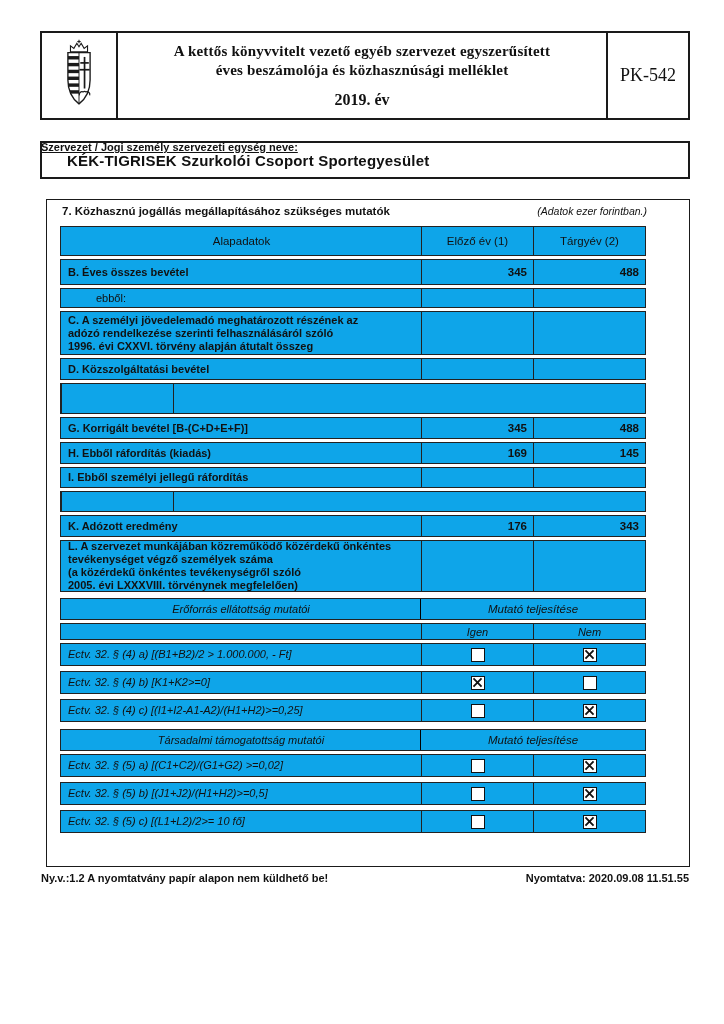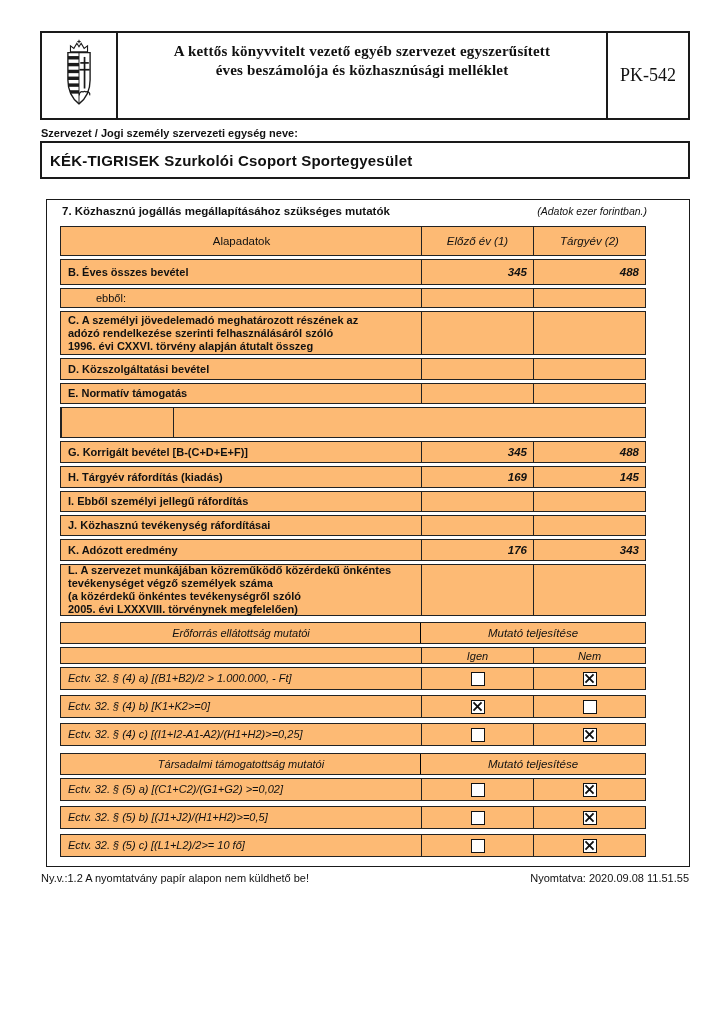--- a/index.html
+++ b/index.html
@@ -14,59 +14,59 @@
     position:absolute; left:40px; top:31px; width:650px; height:89px;
     border:2px solid #1a1a1a; display:flex; background:#fff;
   }
   .logo-cell { width:76px; border-right:2px solid #1a1a1a; display:flex; align-items:center; justify-content:center; }
   .title-cell { flex:1; border-right:2px solid #1a1a1a; text-align:center; padding-top:9px; }
   .title-line { font-family:"Liberation Serif", serif; font-weight:bold; font-size:15px; line-height:19px; letter-spacing:0.2px; }
   .title-year { font-family:"Liberation Serif", serif; font-weight:bold; font-size:16px; margin-top:11px; }
   .pk-cell { width:80px; display:flex; align-items:center; justify-content:center;
              font-family:"Liberation Serif", serif; font-size:18px; }
   
-  .org-label { position:absolute; left:41px; top:127px; font-size:11px; font-weight:bold; }
+  .org-label { position:absolute; left:41px; top:141px; font-size:11px; font-weight:bold;text-decoration:underline; }
   .org-box {
     position:absolute; left:40px; top:141px; width:650px; height:38px;
-    border:2px solid #1a1a1a; display:flex; align-items:center; padding-left:8px;
+    border:2px solid #1a1a1a; display:flex; align-items:center; padding-left:25px;
     font-size:15px; font-weight:bold; letter-spacing:0.2px;
   }
   
   .outer-box {
     position:absolute; left:46px; top:199px; width:644px; height:668px;
     border:1.5px solid #1a1a1a; padding:5px 12px 0 13px;
   }
   .section-head { display:flex; justify-content:space-between; align-items:baseline; margin:0 2px 9px 2px; }
   .section-title { font-size:11.5px; font-weight:bold; }
   .units-note { font-style:italic; font-size:10.5px; margin-right:28px; }
   
   .tbl { width:586px; }
-  .trow { display:flex; border:1px solid #222; margin-bottom:3px; background:#fdba74; }
+  .trow { display:flex; border:1px solid #222; margin-bottom:3px; background:#0ea5e9; }
   .lcell { flex:1; display:flex; align-items:center; padding:2px 6px 2px 7px; }
   .lbl { font-size:11px; font-weight:bold; line-height:13px; white-space:pre-line; }
   .lbl.plain { font-weight:normal; }
   .lbl.indent { padding-left:28px; }
   .lbl.ital, .ital { font-style:italic; font-weight:normal; font-size:11px; }
   .vcell { width:112px; border-left:1px solid #222; display:flex; align-items:center;
-           justify-content:flex-end; padding:0 6px; font-size:11.5px; font-weight:bold;font-style:italic; }
+           justify-content:flex-end; padding:0 6px; font-size:11.5px; font-weight:bold; }
   .ccell { width:112px; border-left:1px solid #222; display:flex; align-items:center; justify-content:center; font-size:11px; }
   .rcell { width:225px; border-left:1px solid #000000; display:flex; align-items:center; justify-content:center; font-size:11.5px; }
   .center { justify-content:center; text-align:center; }
   .hdr { font-size:11.5px; font-weight:normal; }
   .r30{height:30px}.r26{height:26px}.r20{height:20px}.r44{height:44px}.r22{height:22px}
   .r21{height:21px}.r31{height:31px}.r52{height:52px}.r17{height:17px}.r23{height:23px}
   .mb5{margin-bottom:5px}.mb6{margin-bottom:6px}.mb7{margin-bottom:7px}
   
   .cb { width:14px; height:14px; border:1.5px solid #111; display:inline-flex;
         align-items:center; justify-content:center; background:#fff; }
   .cb svg { display:none; width:11px; height:11px; }
   .cb.checked svg { display:block; }
   
   .footer { position:absolute; left:41px; top:872px; width:648px; display:flex;
-            justify-content:space-between; font-size:11px; font-weight:normal; }
+            justify-content:space-between; font-size:11px; font-weight:bold; }
 </style>
 </head>
 <body>
 
 <div class="page">
 
   <div class="header-box">
     <div class="logo-cell">
       <span>
         <svg viewBox="0 0 60 82" width="52" height="70" aria-hidden="true">
@@ -95,20 +95,21 @@
           <line x1="36.5" y1="21" x2="36.5" y2="58" stroke="#1a1a1a" stroke-width="2"></line>
           <line x1="31.5" y1="28" x2="41.5" y2="28" stroke="#1a1a1a" stroke-width="2"></line>
           <line x1="30.5" y1="36" x2="42.5" y2="36" stroke="#1a1a1a" stroke-width="2"></line>
           <path d="M30.5 66 a3.2 3.2 0 0 1 4.2 -4 a3.4 3.4 0 0 1 3.6 0 a3.2 3.2 0 0 1 4.2 4" fill="none" stroke="#1a1a1a" stroke-width="1.4"></path>
         </svg>
       </span>
     </div>
     <div class="title-cell">
       <div class="title-line">A kettős könyvvitelt vezető egyéb szervezet egyszerűsített</div>
       <div class="title-line">éves beszámolója és közhasznúsági melléklet</div>
+      <div class="title-year">2019. év</div>
     </div>
     <div class="pk-cell">PK-542</div>
   </div>
 
   <div class="org-label">Szervezet / Jogi személy szervezeti egység neve:</div>
   <div class="org-box">
     <span>KÉK-TIGRISEK Szurkolói Csoport Sportegyesület</span>
   </div>
 
   <div class="outer-box">
@@ -152,61 +153,51 @@
       </div>
 
       <div class="trow r22">
         <div class="lcell">
             <span class="lbl">D. Közszolgáltatási bevétel</span>
           </div>
         <div class="vcell"></div>
         <div class="vcell"></div>
       </div>
 
-      <div class="trow r21">
-        <div class="lcell">
-            <span class="lbl">E. Normatív támogatás</span>
-          </div>
-        <div class="vcell"></div>
-        <div class="vcell"></div>
-      </div>
 
       <div class="trow r31">
         <div class="vcell"></div>
         <div class="vcell"></div>
       </div>
 
       <div class="trow r22">
         <div class="lcell">
             <span class="lbl">G. Korrigált bevétel [B-(C+D+E+F)]</span>
           </div>
         <div class="vcell">345</div>
         <div class="vcell">488</div>
       </div>
 
       <div class="trow r22">
         <div class="lcell">
-            <span class="lbl">H. Tárgyév ráfordítás (kiadás)</span>
+            <span class="lbl">H. Ebből ráfordítás (kiadás)</span>
           </div>
         <div class="vcell">169</div>
         <div class="vcell">145</div>
       </div>
 
       <div class="trow r21">
         <div class="lcell">
             <span class="lbl">I. Ebből személyi jellegű ráfordítás</span>
           </div>
         <div class="vcell"></div>
         <div class="vcell"></div>
       </div>
 
       <div class="trow r21">
-        <div class="lcell">
-            <span class="lbl">J. Közhasznú tevékenység ráfordításai</span>
-          </div>
         <div class="vcell"></div>
         <div class="vcell"></div>
       </div>
 
       <div class="trow r22">
         <div class="lcell">
             <span class="lbl">K. Adózott eredmény</span>
           </div>
         <div class="vcell">176</div>
         <div class="vcell">343</div>

